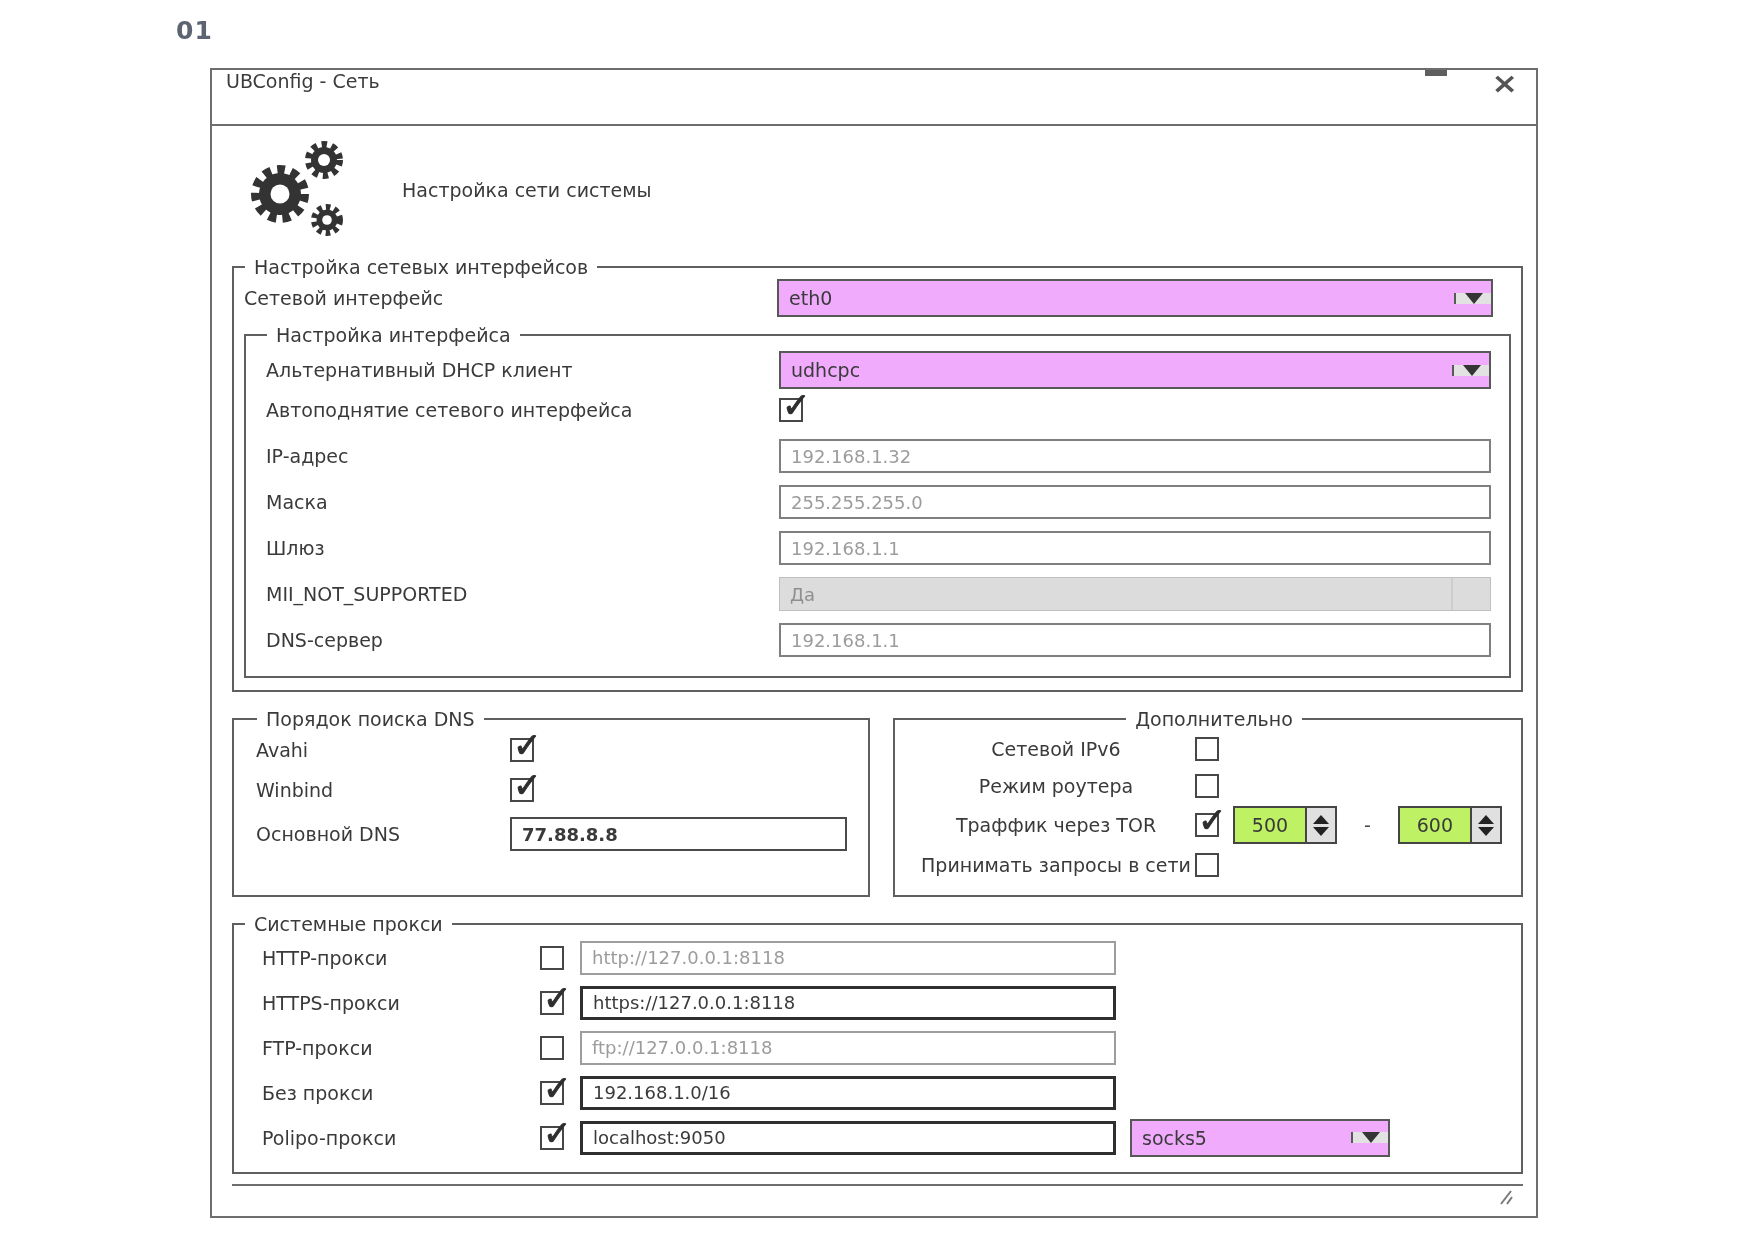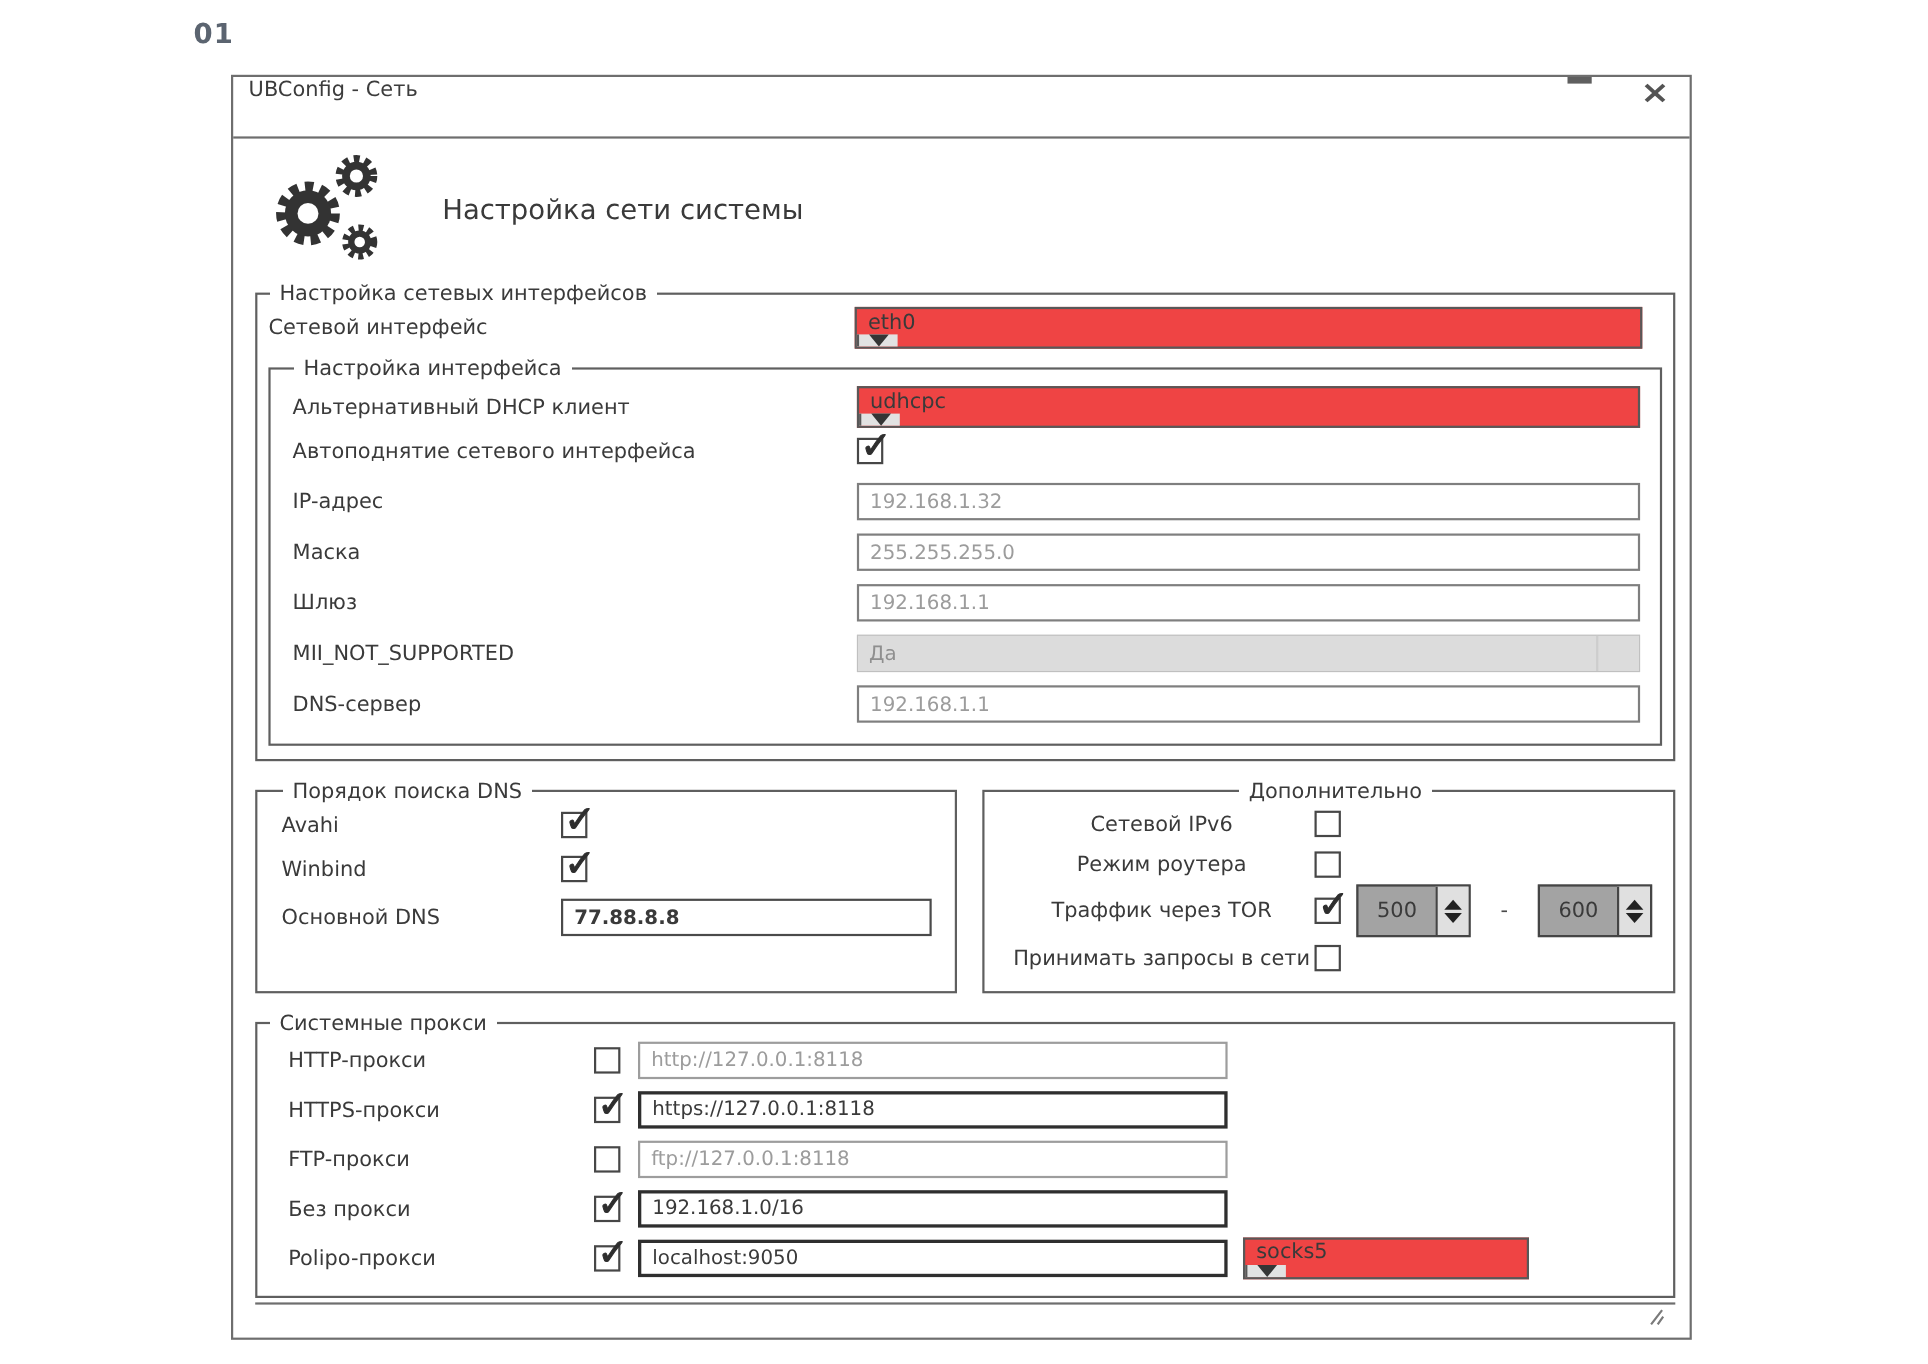--- a/index.html
+++ b/index.html
@@ -30,36 +30,36 @@
   .win-min{ width:22px; height:6px; background:#5f5f5f; margin-right:44px; cursor:pointer; }
   .win-close{
     font-size:32px; line-height:24px; color:#545454; font-weight:bold; cursor:pointer;
     transform:scaleY(0.9);
   }
 
   .content{ flex:1; padding:0 13px 0 20px; display:flex; flex-direction:column; }
 
   
   .app-header{ display:flex; align-items:center; padding:14px 0 4px 10px; height:118px; flex:0 0 auto;}
-  .app-header-title{ margin-left:48px; font-size:25px; }
+  .app-header-title{ margin-left:48px; font-size:19px; }
 
   
   fieldset{ border:2px solid #5f5f5f; margin:0; padding:0 10px 12px 10px; background:#fff; }
   legend{ font-size:19px; padding:0 9px; margin-left:1px; color:#3a3a3a; }
   fieldset.inner{ margin-top:6px; padding:0 18px 16px 20px; }
 
   .form-row{ display:flex; align-items:center; min-height:40px; }
   .row-label{ font-size:19px; flex:0 0 auto; }
   .w1{ width:533px; }
   .w2{ width:513px; }
 
   
   .dropdown{
-    display:flex; align-items:flex-start; height:38px; background:#ef4444;
-    border:2px solid #585858; cursor:pointer;flex-direction:column;
+    display:flex; align-items:center; height:38px; background:#f0abfc;
+    border:2px solid #585858; cursor:pointer;
   }
   .dropdown.grow{ flex:1; }
   .dd-value{ flex:1; display:flex; align-items:center; padding:0 10px; font-size:19px; }
   .dd-btn{
     width:37px; flex:0 0 auto; border-left:2px solid #585858; background:#e2e2e2;
     display:flex; align-items:center; justify-content:center;
   }
   .dd-arrow{ width:0; height:0; border-left:9px solid transparent;
     border-right:9px solid transparent; border-top:11px solid #353535; }
 
@@ -100,22 +100,22 @@
   
   .mid-row{ display:flex; gap:23px; margin-top:16px; align-items:stretch; flex:0 0 auto; }
   .dns-group{ width:638px; flex:0 0 auto; padding-left:22px; }
   .dns-label{ width:254px; }
   .dns-input{ width:337px; }
   .extra-group{ flex:1; padding-left:22px; padding-right:12px;text-align:center; }
   .extra-label{ width:278px; }
 
   
   .spinner{
-    display:flex; align-items:stretch; width:104px; height:48px;
-    border:2px solid #454545; background:#a3a3a3; flex:0 0 auto;
+    display:flex; align-items:stretch; width:104px; height:38px;
+    border:2px solid #454545; background:#bef264; flex:0 0 auto;
   }
   .spin-value{ flex:1; display:flex; align-items:center; justify-content:center; font-size:19px; }
   .spin-btns{
     width:30px; flex:0 0 auto; border-left:2px solid #454545; background:#e0e0e0;
     display:flex; flex-direction:column; align-items:center; justify-content:center; gap:3px;
     cursor:pointer;
   }
   .tri-up{ width:0; height:0; border-left:8px solid transparent;
     border-right:8px solid transparent; border-bottom:9px solid #222; }
   .tri-down{ width:0; height:0; border-left:8px solid transparent;

